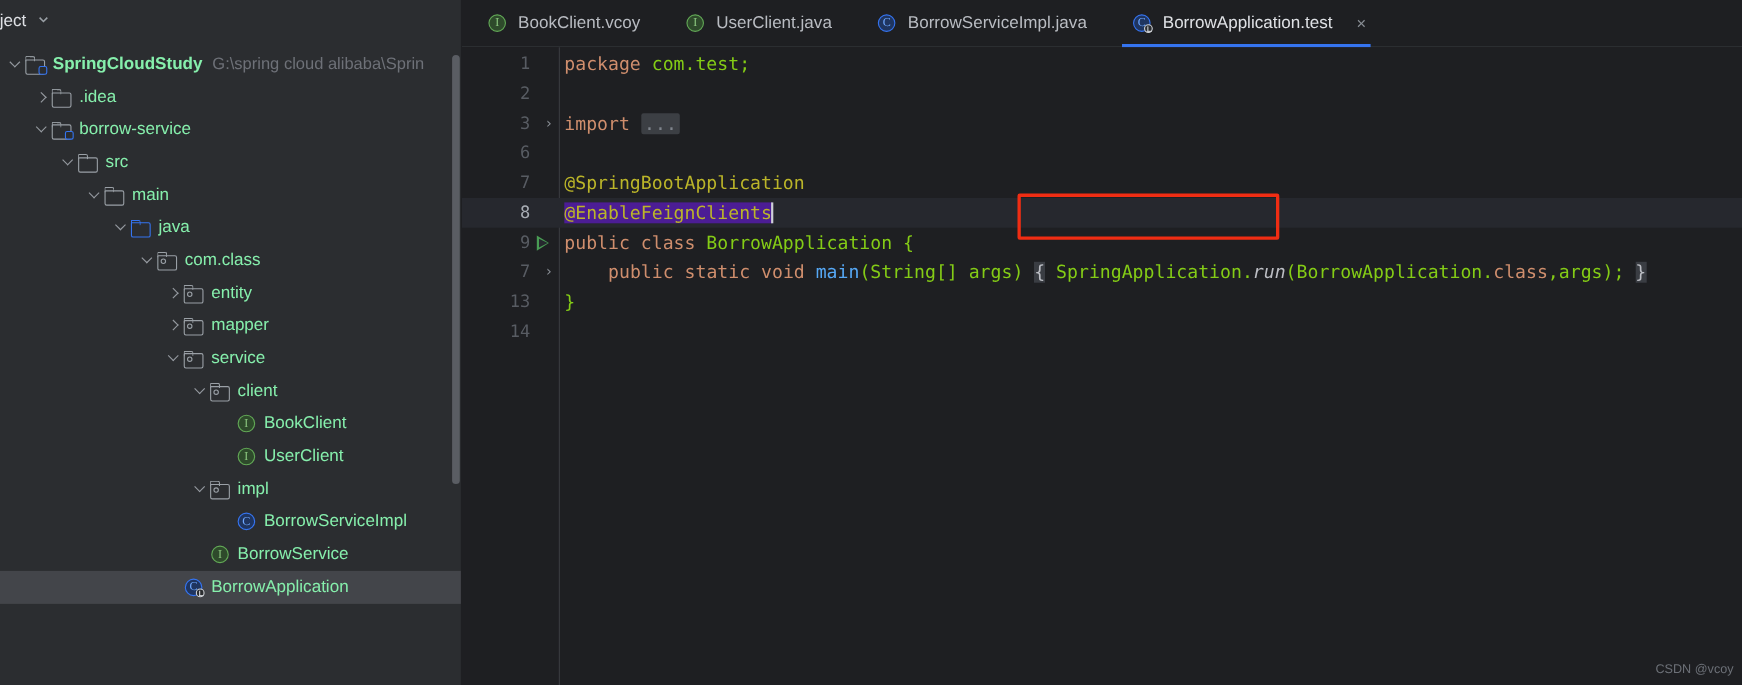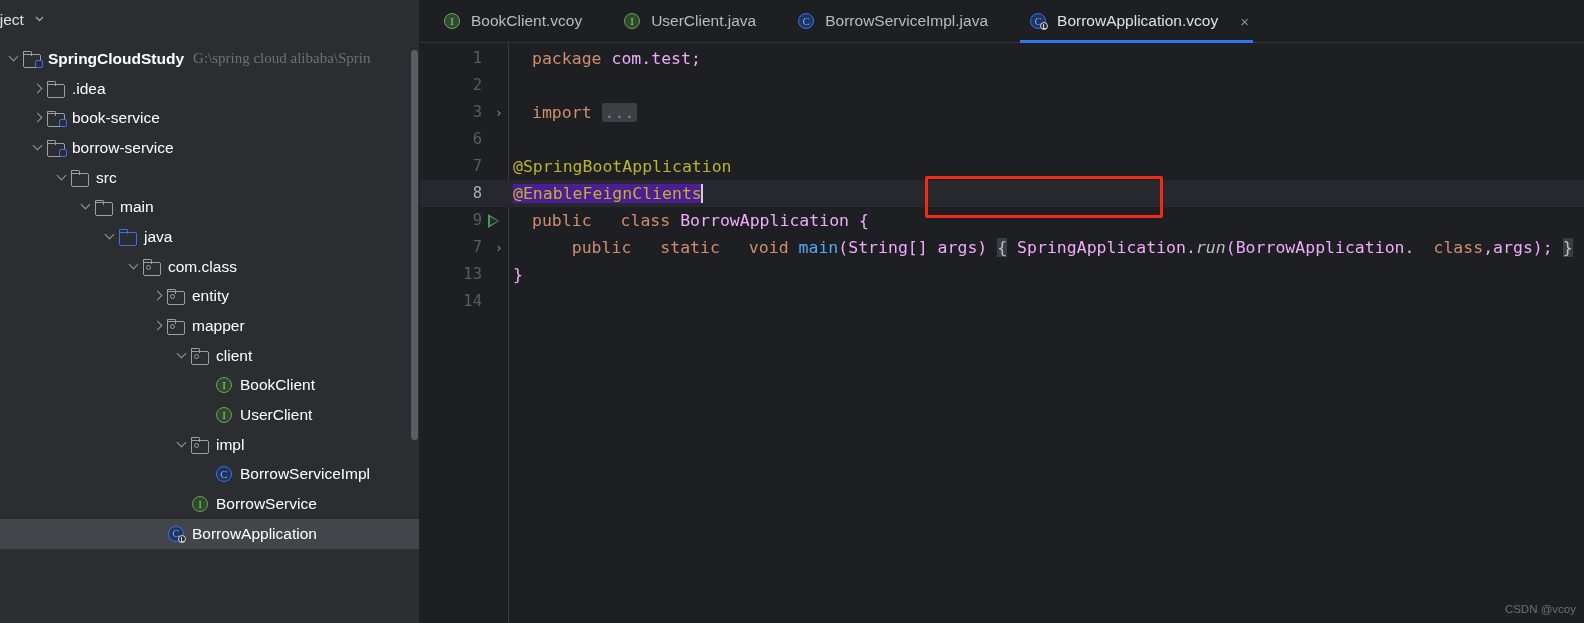--- a/index.html
+++ b/index.html
@@ -123,23 +123,23 @@
     background: #2b2d30;
   }
   .ico.circ.spring .spr::after {
     content: "";
     position: absolute; left: 1.5px; top: 1px;
     width: 3px; height: 4px;
     border-left: 1.3px solid #cfd2d6;
     border-bottom: 1.3px solid #cfd2d6;
   }
 
-  .lbl { color: #ffffff; }
+  .lbl { color: #86efac; }
   .lbl.bold { font-weight: bold; }
-  .path { color: #6e7178; margin-left: 9px; font-size: 15px; font-family: Liberation Serif, serif; }
+  .path { color: #6e7178; margin-left: 9px; font-size: 15px; }
 
   #side-scrollbar {
     position: absolute;
     left: 411px; top: 50px;
     width: 7px; height: 390px;
     background: #5a5d63;
     border-radius: 4px;
   }
   #side-divider {
     position: absolute; right: 0; top: 0;
@@ -262,25 +262,25 @@
     border-bottom: 4.5px solid transparent;
   }
   .code {
     position: absolute;
     left: 93px; top: 0;
     height: 27px;
     line-height: 27px;
     white-space: pre;
     color: #bcbec4;
   }
-  .kw    { color: #cf8e6d; margin-left: 19px; }
+  .kw    { color: #cf8e6d; }
   .anno  { color: #bbb529; }
   .fn    { color: #56a8f5; }
   .ital  { font-style: italic; }
-  .plain { color: #f0abfc; }
+  .plain { color: #84cc16; }
   .fadebox {
     background: #3c3f44;
     color: #7f858d;
     border-radius: 2px;
     padding: 0 3px;
   }
   .brace-hl { background: #3a3d43; }
   .ident-hl { background: #4c1d95; }
   .caret {
     display: inline-block;
@@ -334,28 +334,20 @@
           <span class="path">G:\spring cloud alibaba\Sprin</span>
         </div>
         <div class="row">
           <span style="flex: 0 0 30px;"></span>
           <span class="twisty right"></span>
           <span class="ico folder"></span>
           <span class="lbl">.idea</span>
         </div>
         <div class="row">
           <span style="flex: 0 0 30px;"></span>
-          <span class="twisty right"></span>
-          <span class="ico folder module">
-            <span class="badge"></span>
-          </span>
-          <span class="lbl">book-service</span>
-        </div>
-        <div class="row">
-          <span style="flex: 0 0 30px;"></span>
           <span class="twisty down"></span>
           <span class="ico folder module">
             <span class="badge"></span>
           </span>
           <span class="lbl">borrow-service</span>
         </div>
         <div class="row">
           <span style="flex: 0 0 54px;"></span>
           <span class="twisty down"></span>
           <span class="ico folder"></span>
@@ -389,20 +381,28 @@
           </span>
           <span class="lbl">entity</span>
         </div>
         <div class="row">
           <span style="flex: 0 0 150px;"></span>
           <span class="twisty right"></span>
           <span class="ico folder pkg">
             <span class="dot"></span>
           </span>
           <span class="lbl">mapper</span>
+        </div>
+        <div class="row">
+          <span style="flex: 0 0 150px;"></span>
+          <span class="twisty down"></span>
+          <span class="ico folder pkg">
+            <span class="dot"></span>
+          </span>
+          <span class="lbl">service</span>
         </div>
         <div class="row">
           <span style="flex: 0 0 174px;"></span>
           <span class="twisty down"></span>
           <span class="ico folder pkg">
             <span class="dot"></span>
           </span>
           <span class="lbl">client</span>
         </div>
         <div class="row">
@@ -479,21 +479,21 @@
           <span class="ico circ cls">
             <i>C</i>
           </span>
           <span>BorrowServiceImpl.java</span>
         </div>
         <div class="tab active">
           <span class="ico circ cls spring">
             <i>C</i>
             <span class="spr"></span>
           </span>
-          <span>BorrowApplication.vcoy</span>
+          <span>BorrowApplication.test</span>
           <span class="tab-close">×</span>
         </div>
       </div>
 
     <div id="editor">
       <div id="gutter"></div>
       <div id="gutter-line"></div>
       <div id="lines">
           <div class="cline" style="top: 2px;">
             <span class="lnum">1</span>

